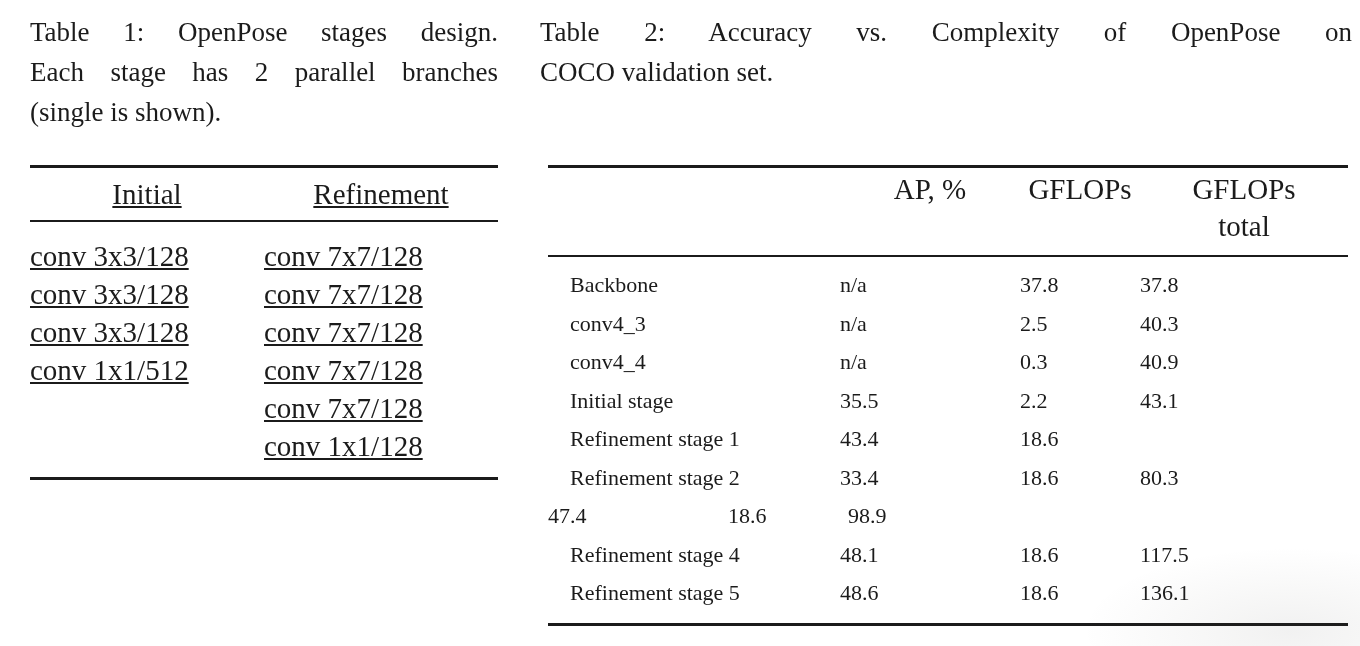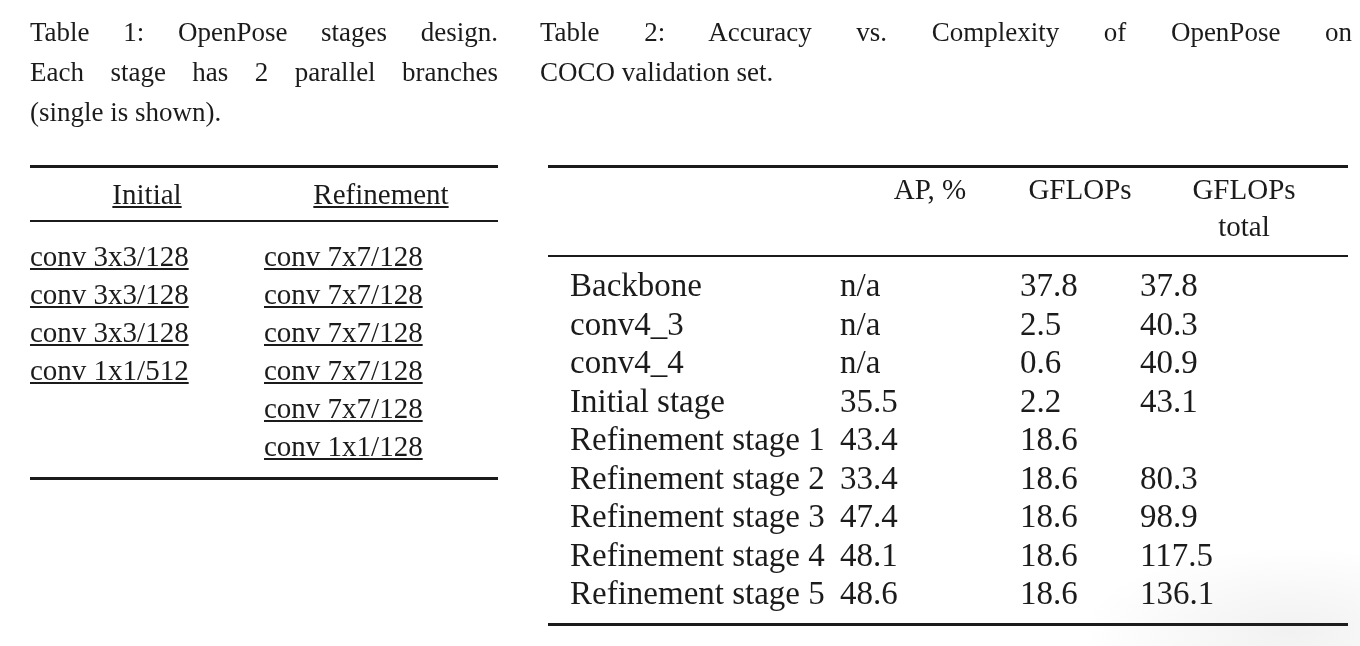--- a/index.html
+++ b/index.html
@@ -59,21 +59,21 @@
     padding-bottom: 10px;
     font-size: 29px;
     line-height: 37px;
   }
   .t2-hcell { text-align: center; }
   #t2-body { padding: 9px 0 10px 0; }
   #t2-body .trow {
     display: flex;
     height: 38.5px;
     line-height: 38.5px;
-    font-size: 33px;
+    font-size: 22px;
   }
   .t2-label {
     width: 292px;
     box-sizing: border-box;
     padding-left: 22px;
     text-align: left;
   }
   .t2-ap  { width: 180px; }
   .t2-gf  { width: 120px; }
   .t2-gft { width: 208px; }
@@ -160,42 +160,41 @@
       </div>
       <div class="trow">
         <div class="t2-label">conv4_3</div>
         <div class="t2-num t2-ap">n/a</div>
         <div class="t2-num t2-gf">2.5</div>
         <div class="t2-num t2-gft">40.3</div>
       </div>
       <div class="trow">
         <div class="t2-label">conv4_4</div>
         <div class="t2-num t2-ap">n/a</div>
-        <div class="t2-num t2-gf">0.6</div>
+        <div class="t2-num t2-gf">0.3</div>
         <div class="t2-num t2-gft">40.9</div>
       </div>
       <div class="trow">
         <div class="t2-label">Initial stage</div>
         <div class="t2-num t2-ap">35.5</div>
         <div class="t2-num t2-gf">2.2</div>
         <div class="t2-num t2-gft">43.1</div>
       </div>
       <div class="trow">
         <div class="t2-label">Refinement stage 1</div>
         <div class="t2-num t2-ap">43.4</div>
         <div class="t2-num t2-gf">18.6</div>
       </div>
       <div class="trow">
         <div class="t2-label">Refinement stage 2</div>
         <div class="t2-num t2-ap">33.4</div>
         <div class="t2-num t2-gf">18.6</div>
         <div class="t2-num t2-gft">80.3</div>
       </div>
       <div class="trow">
-        <div class="t2-label">Refinement stage 3</div>
         <div class="t2-num t2-ap">47.4</div>
         <div class="t2-num t2-gf">18.6</div>
         <div class="t2-num t2-gft">98.9</div>
       </div>
       <div class="trow">
         <div class="t2-label">Refinement stage 4</div>
         <div class="t2-num t2-ap">48.1</div>
         <div class="t2-num t2-gf">18.6</div>
         <div class="t2-num t2-gft">117.5</div>
       </div>

